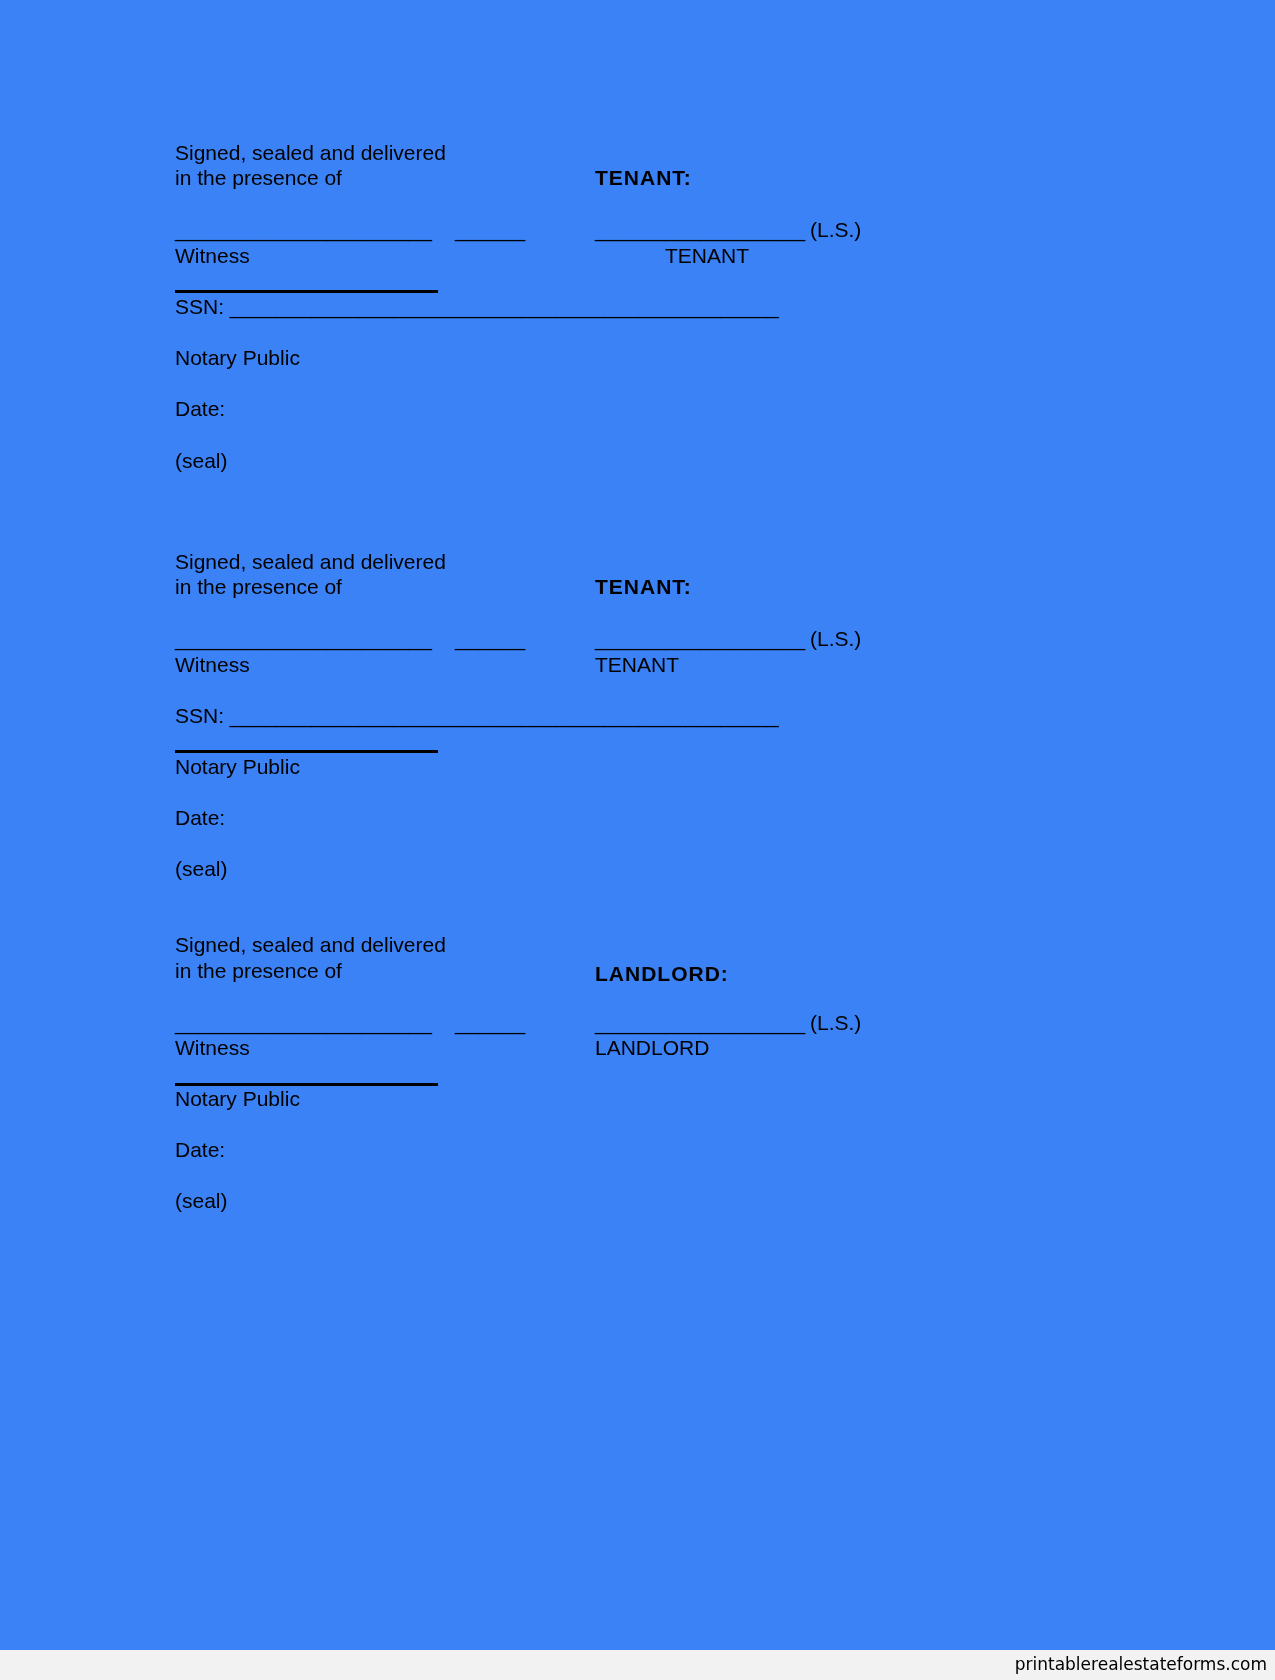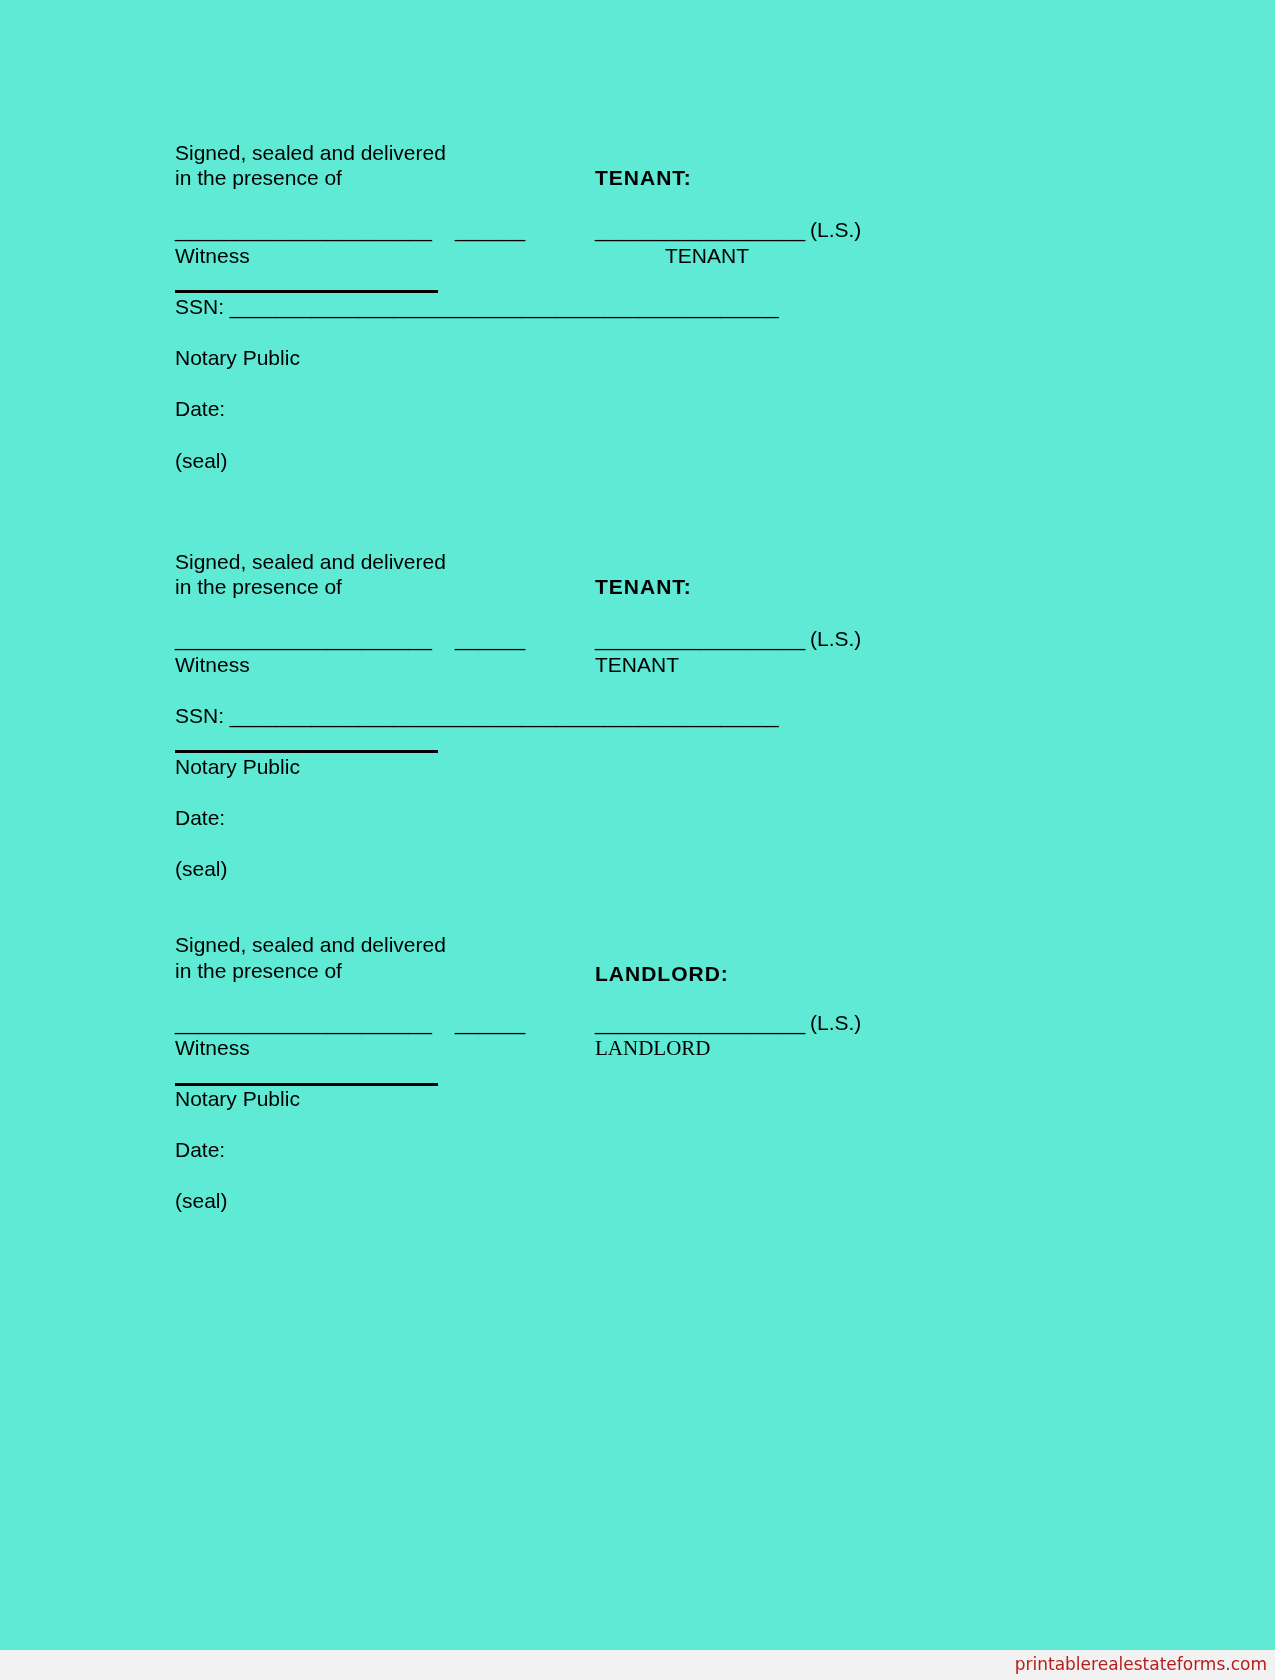--- a/index.html
+++ b/index.html
@@ -13,21 +13,21 @@
       position: relative;
       overflow: hidden;
       font-family: "Liberation Sans", sans-serif;
       color: #000000;
     }
     .page {
       position: absolute;
       left: 0; top: 0;
       width: 1275px;
       height: 1650px;
-      background: #5eead4;
+      background: #3b82f6;
     }
     .t {
       position: absolute;
       font-size: 21px;
       line-height: 24px;
       white-space: pre;
       letter-spacing: 0px;
     }
     .b {
       font-weight: bold;
@@ -46,21 +46,21 @@
       width: 1275px;
       height: 30px;
       background: #f2f2f2;
     }
     .footer-text {
       position: absolute;
       right: 8px;
       top: 4px;
       font-family: "DejaVu Sans", sans-serif;
       font-size: 17px;
-      color: #b91c1c;
+      color: #000000;
     }
   </style>
 </head>
 <body>
 
 <div class="page">
 
   <div>
     <div class="t" style="left:175px; top:141px;">Signed, sealed and delivered</div>
     <div class="t" style="left:175px; top:166px;">in the presence of</div>
@@ -107,21 +107,21 @@
     <div class="t" style="left:175px; top:933px;">Signed, sealed and delivered</div>
     <div class="t" style="left:175px; top:959px;">in the presence of</div>
     <div class="t b" style="left:595px; top:962px;">LANDLORD:</div>
 
     <div class="t" style="left:175px; top:1011px;">______________________</div>
     <div class="t" style="left:455px; top:1011px;">______</div>
     <div class="t" style="left:595px; top:1011px;">__________________</div>
     <div class="t" style="left:810px; top:1011px;">(L.S.)</div>
 
     <div class="t" style="left:175px; top:1036px;">Witness</div>
-    <div class="t" style="left:595px; top:1036px;font-family:Liberation Serif, serif;">LANDLORD</div>
+    <div class="t" style="left:595px; top:1036px;">LANDLORD</div>
 
     <div class="rule" style="left:175px; top:1083px; width:263px;"></div>
     <div class="t" style="left:175px; top:1087px;">Notary Public</div>
     <div class="t" style="left:175px; top:1138px;">Date:</div>
     <div class="t" style="left:175px; top:1189px;">(seal)</div>
   </div>
 
 </div>
 
 <div class="footer">

